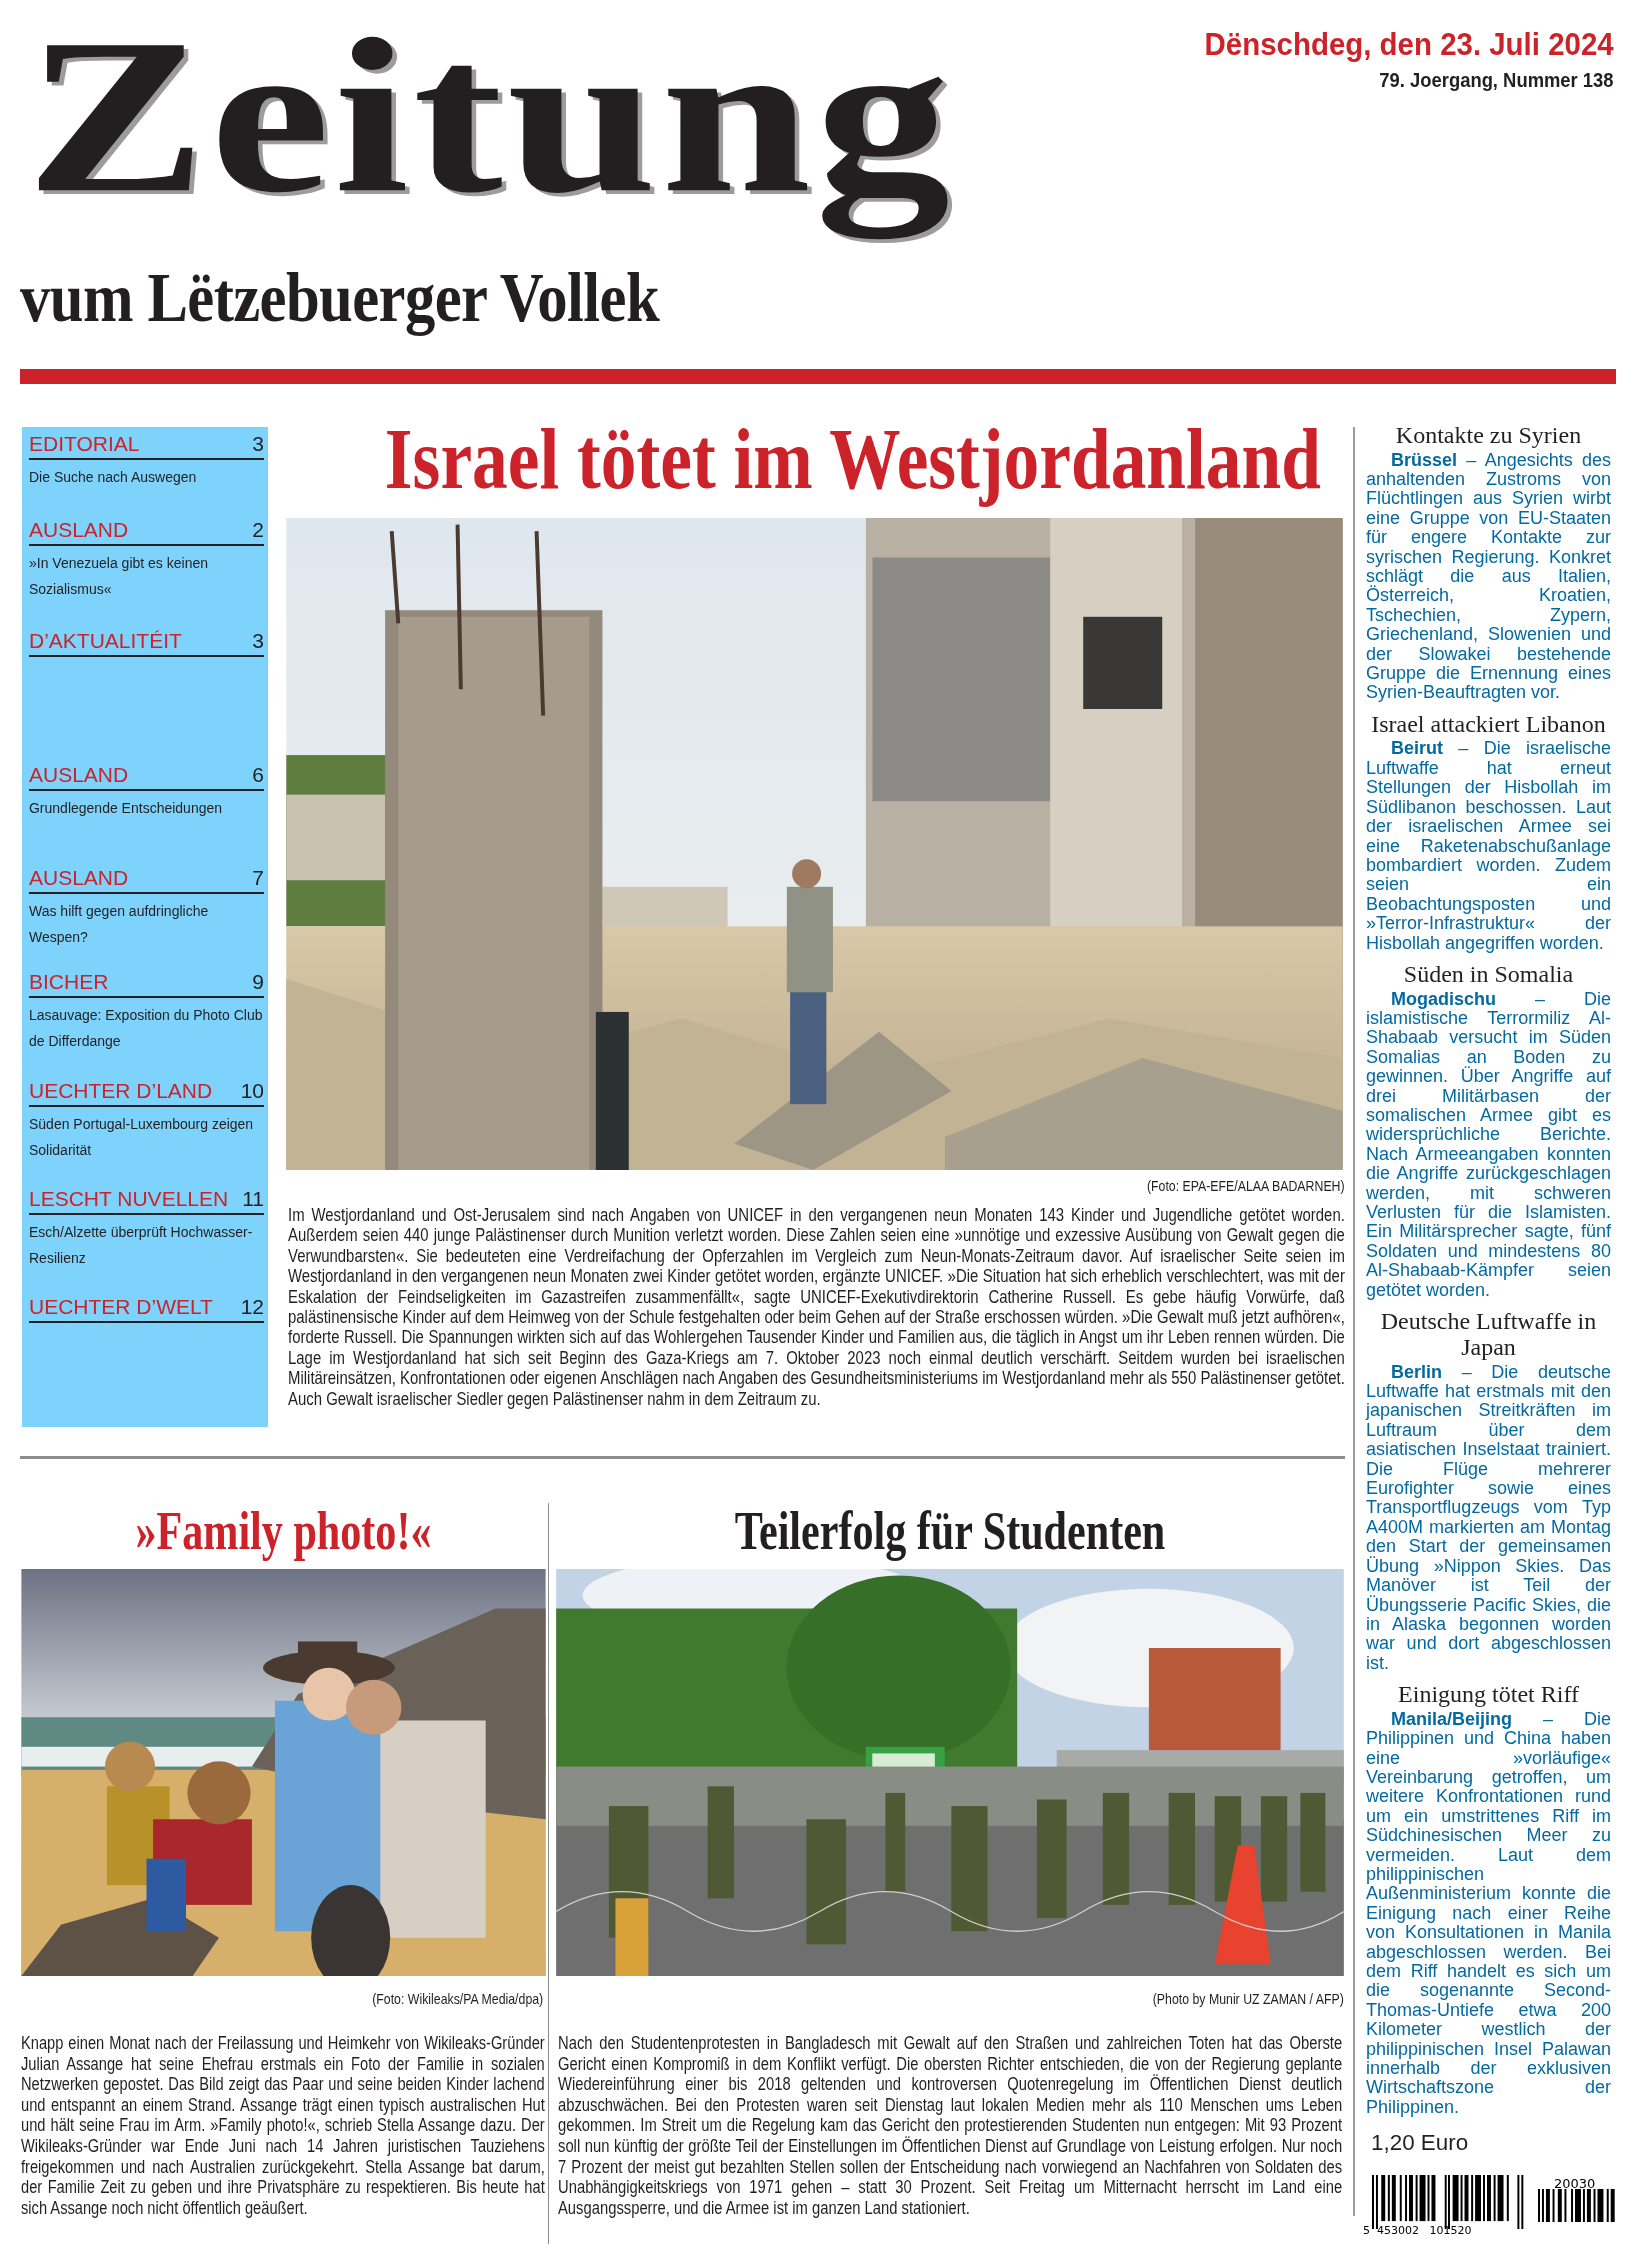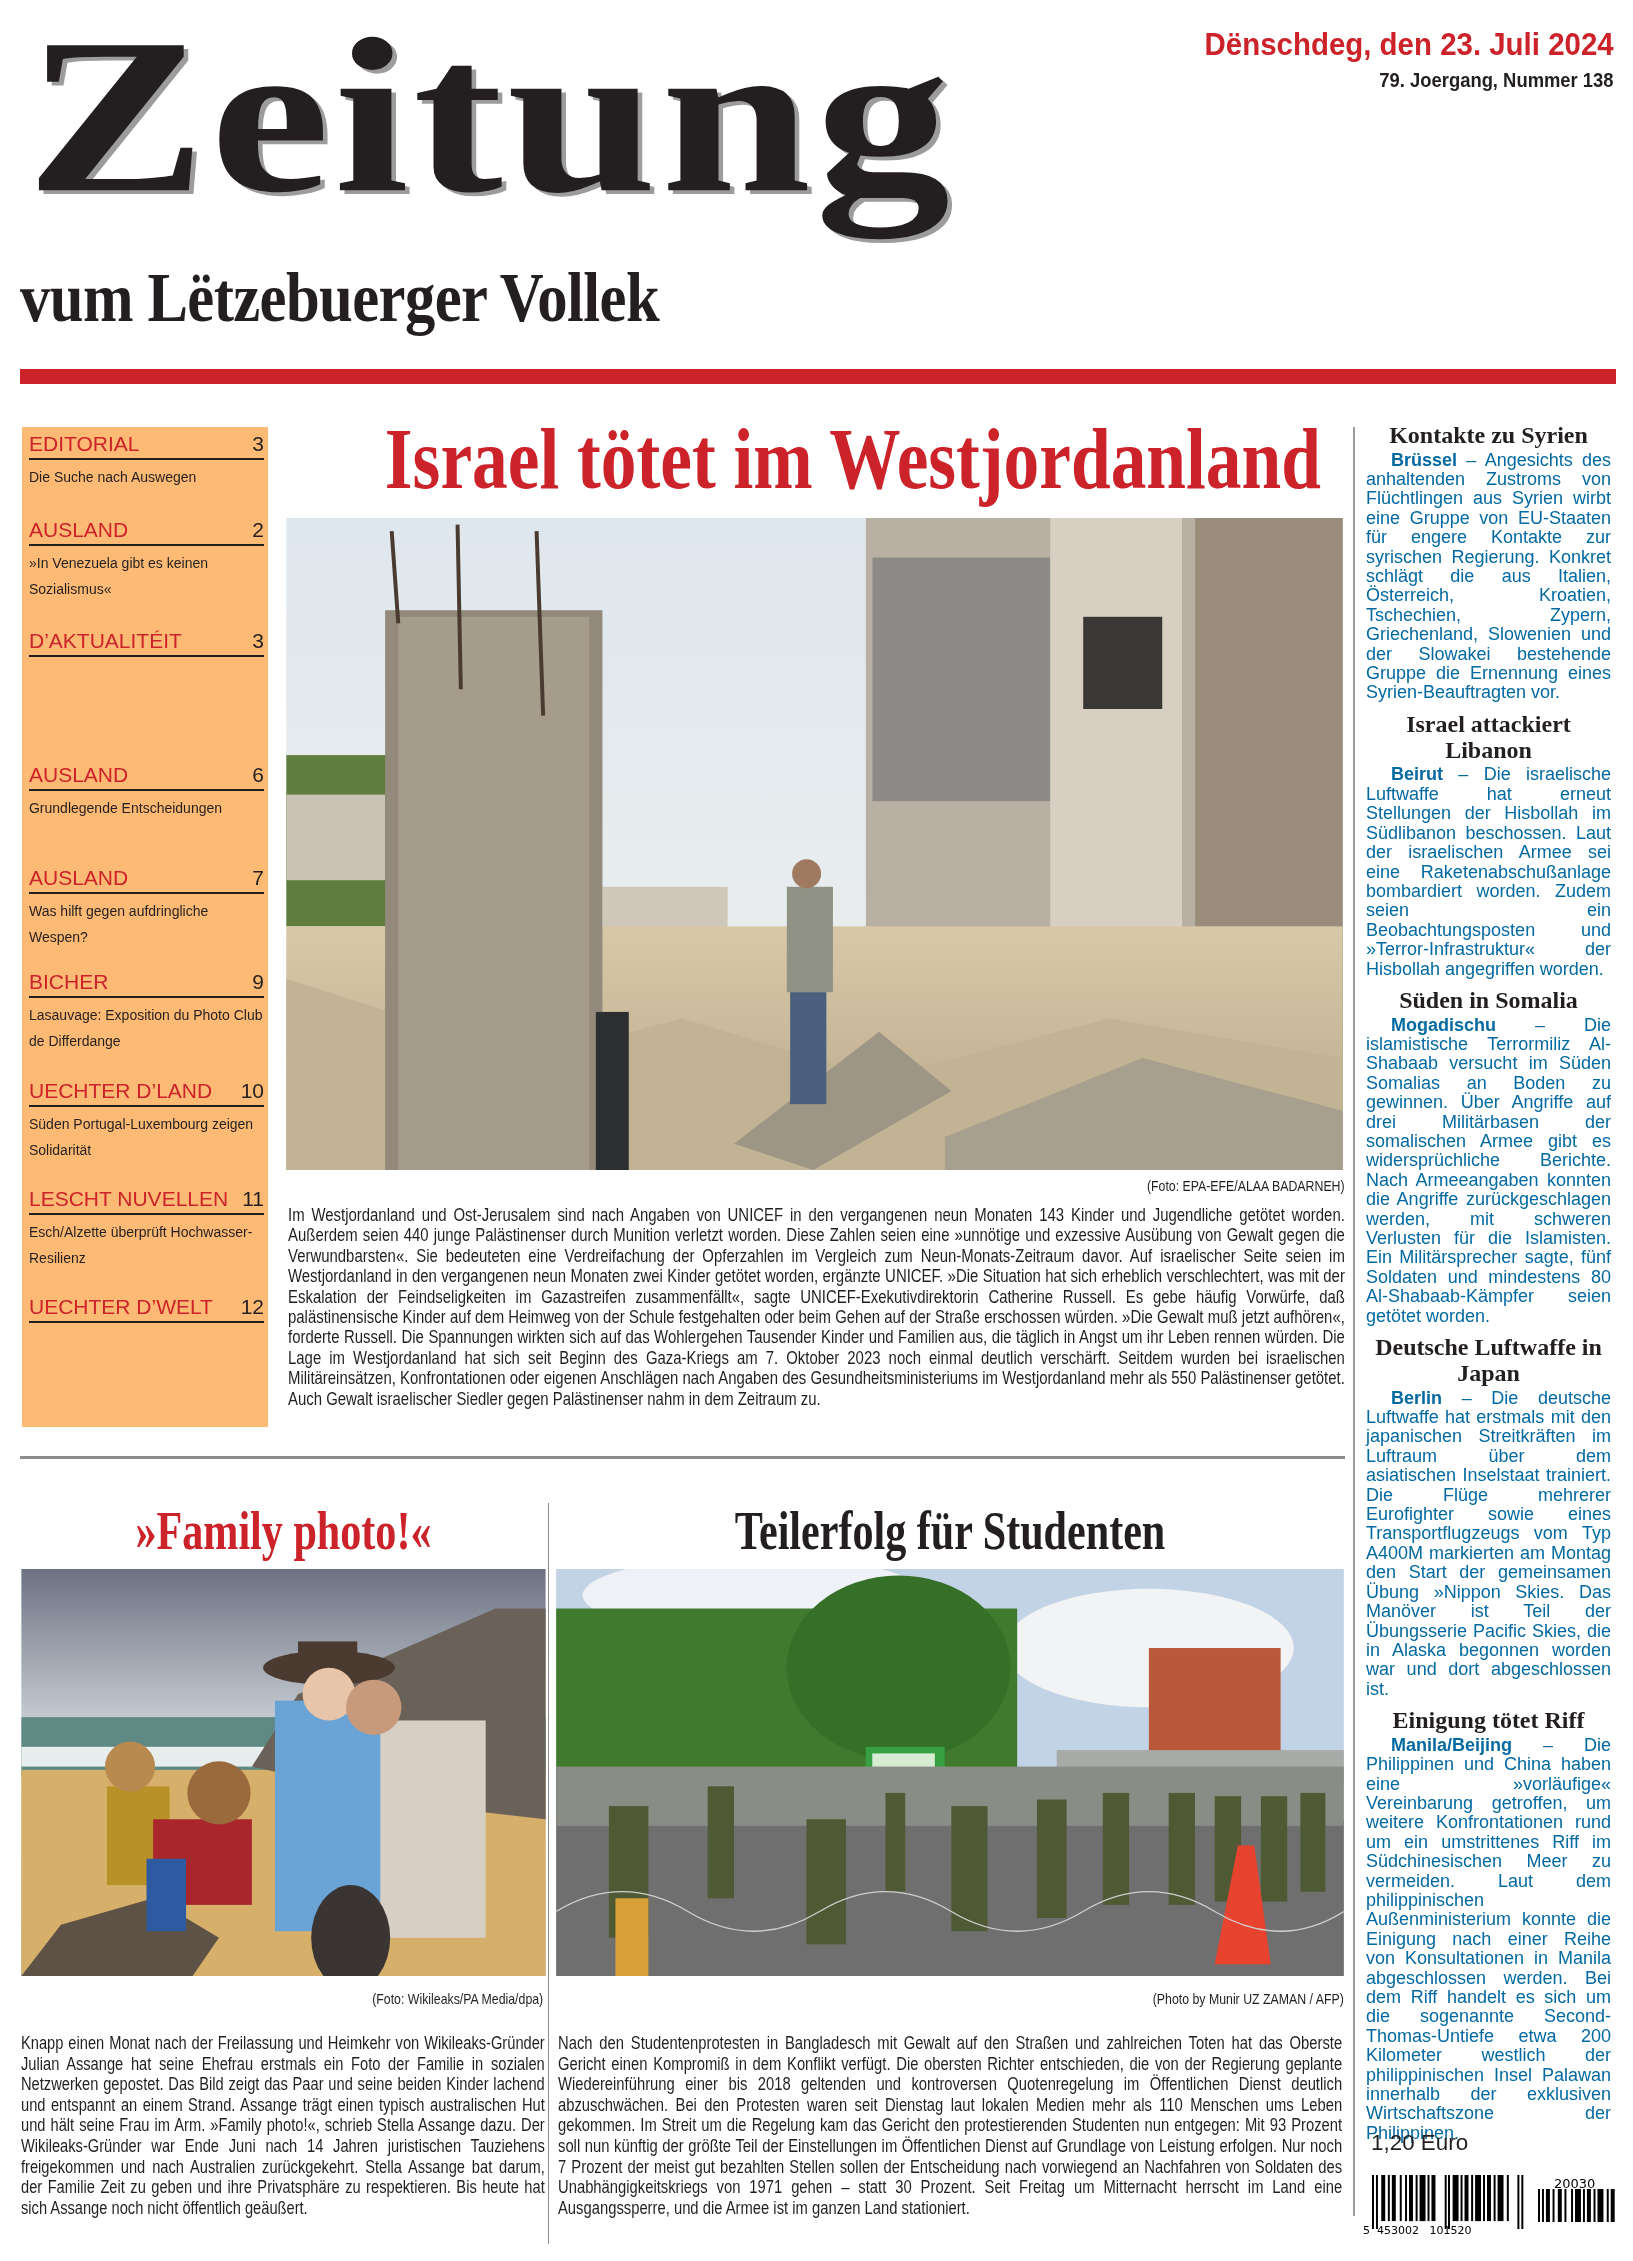--- a/index.html
+++ b/index.html
@@ -22,21 +22,21 @@
     font-weight: bold; font-size: 32px; color: #cc2229; transform: scaleX(0.92); transform-origin: right top;
   }
   .issue-line {
     right: 20px; top: 69px; font-family: "Liberation Sans", "DejaVu Sans", sans-serif;
     font-weight: bold; font-size: 20px; color: #231f20; transform: scaleX(0.92); transform-origin: right top;
   }
   .red-rule { left: 20px; top: 369px; width: 1596px; height: 14.5px; background: #cc2229; }
 
   
   .index-box {
-    left: 22.4px; top: 427px; width: 246px; height: 1000px; background: #fdba74;
+    left: 22.4px; top: 427px; width: 246px; height: 1000px; background: #7dd3fc;
     font-family: "Liberation Sans", "DejaVu Sans", sans-serif;
   }
   .index-item { position: absolute; left: 6.6px; width: 235px; }
   .index-head {
     display: flex; justify-content: space-between; align-items: flex-end;
     border-bottom: 2px solid #231f20; padding-bottom: 1.3px;
     font-size: 21px; line-height: 26px;
   }
   .index-head .sec { color: #cc2229; }
   .index-head .pg { color: #231f20; }
@@ -93,21 +93,21 @@
   .student-photo { left: 556px; top: 1569px; width: 788px; height: 407px; }
   .student-caption { right: 290px; top: 1991px; }
   .student-body {
     left: 558px; top: 2033px; width: 928px; font-size: 17.5px; line-height: 20.6px;
     transform: scaleX(0.845); transform-origin: left top;
   }
 
   
   .briefs { left: 1366px; top: 422px; width: 245px; font-family: "Liberation Sans", "DejaVu Sans", sans-serif; }
   .brief-title {
-    font-family: "Liberation Serif", "DejaVu Serif", serif; font-weight: bold;
+    font-family: "Liberation Serif", "DejaVu Serif", serif; font-weight: normal;
     font-size: 24px; line-height: 26px; text-align: center; color: #231f20; margin: 0 0 2.6px 0;
   }
   .brief-body { font-size: 18px; line-height: 19.4px; text-align: justify; text-align-last: left; color: #0369a1; margin-bottom: 8px; }
   .brief-body .dateline { font-weight: bold; padding-left: 25px; }
 
   .price { left: 1371px; top: 2130px; font-family: "Liberation Sans", "DejaVu Sans", sans-serif; font-size: 22.4px; color: #231f20; }
   .barcode { left: 1372px; top: 2175px; width: 152px; height: 54px; }
   .barcode-digits { left: 1363px; top: 2224px; font-family: "DejaVu Sans", sans-serif; font-size: 11px; color: #000; white-space: pre; }
   .addon-digits { left: 1554px; top: 2176px; font-family: "DejaVu Sans", sans-serif; font-size: 13px; color: #000; }
   .addon-bar { left: 1538px; top: 2189px; width: 78px; height: 33px; }

